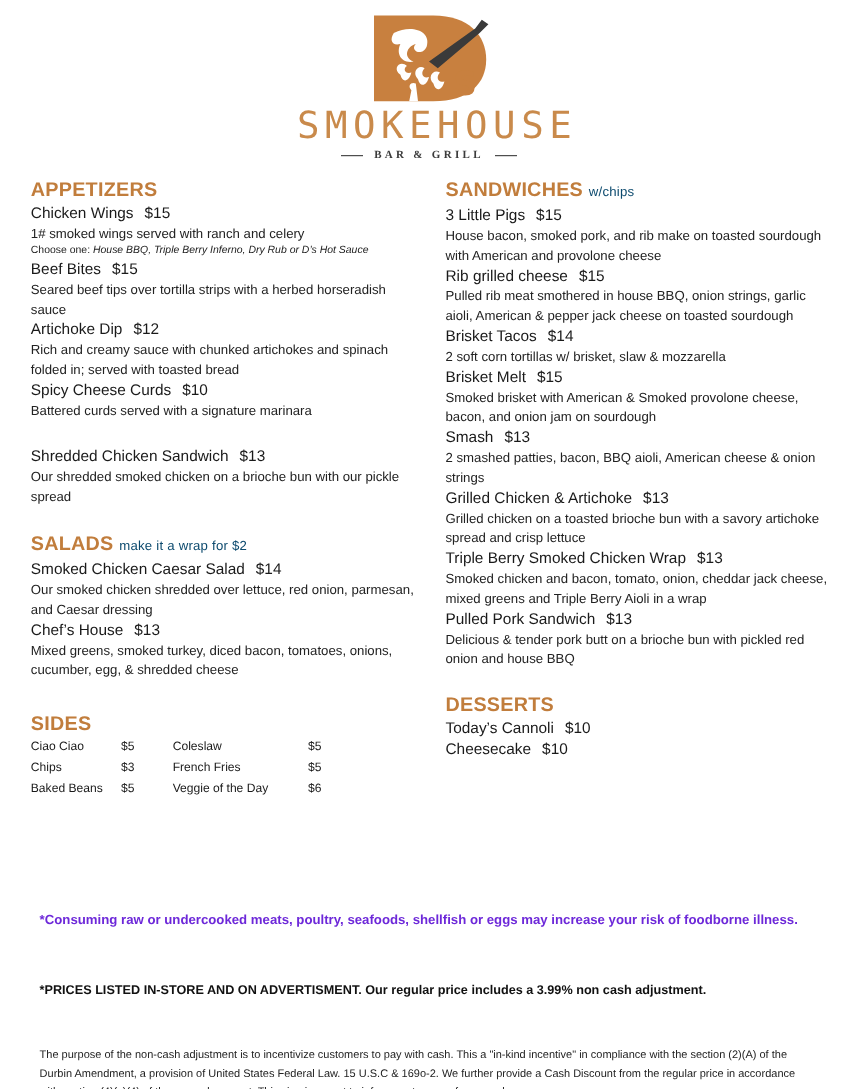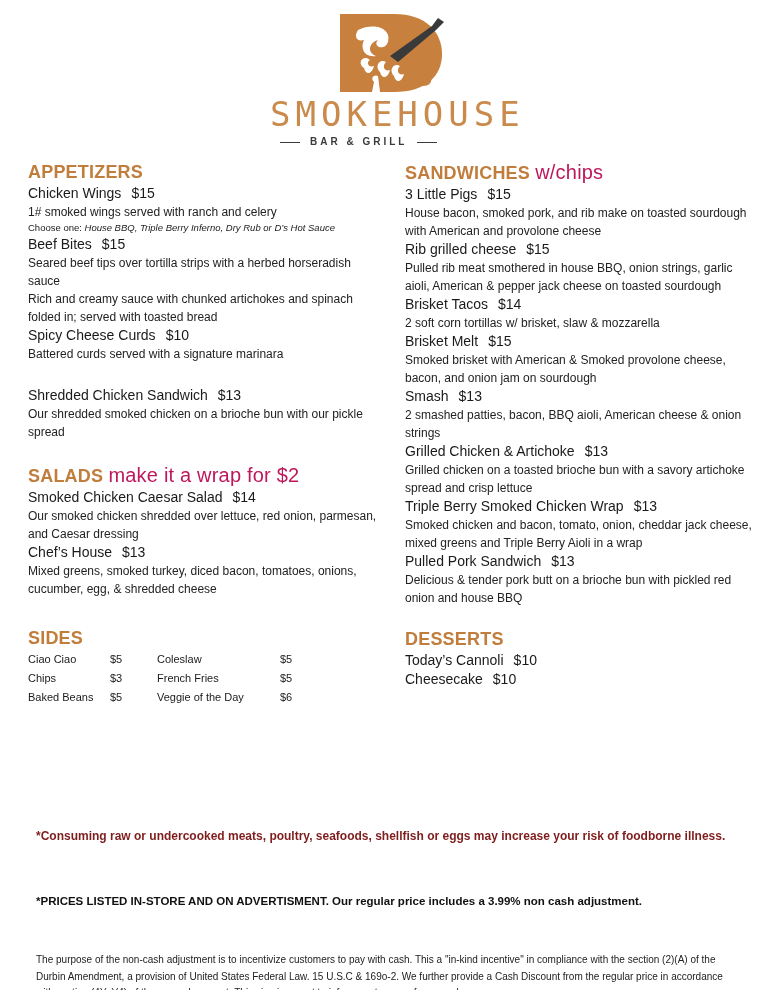--- a/index.html
+++ b/index.html
@@ -5,42 +5,42 @@
   * { margin: 0; padding: 0; box-sizing: border-box; }
   html, body { width: 765px; height: 990px; background: #ffffff; overflow: hidden; }
   body { position: relative; font-family: "Liberation Sans", "DejaVu Sans", sans-serif; color: #1a1a1a; }
 
   
   .logo { position: absolute; left: 270px; top: 8px; width: 240px; height: 140px; }
   .logo-mark { position: absolute; left: 64px; top: 4px; width: 116px; height: 82px; }
   .logo-word { position: absolute; left: 0; top: 88px; width: 240px; text-align: center;
     font-family: "DejaVu Sans Mono", monospace; font-size: 34px; letter-spacing: 5px;
     color: #c98a4b; font-weight: normal; transform: scaleY(1.0); line-height: 36px; }
-  .logo-sub { position: absolute; left: 0; top: 128px; width: 240px; 
-    font-size: 10px; letter-spacing: 3px; font-weight: bold; color: #3b3b3b; }
+  .logo-sub { position: absolute; left: 0; top: 128px; width: 240px; text-align: center;
+    font-size: 10px; letter-spacing: 3px; font-weight: bold; color: #3b3b3b; font-family: Liberation Serif, serif; }
   .logo-sub .dash { display: inline-block; width: 20px; height: 1px; background: #3b3b3b; vertical-align: middle; margin: 0 10px; }
 
   
   .col { position: absolute; top: 160px; }
   .col-left { left: 28px; width: 350px; }
   .col-right { left: 405px; width: 350px; }
 
   .section-title { color: #c17d3c; font-weight: bold; font-size: 18px; line-height: 24px; letter-spacing: 0.2px; }
-  .section-title .sub { font-weight: normal; font-size: 20px; color: #be185d; }
+  .section-title .sub { font-weight: normal; font-size: 12px; color: #0c4a6e; }
 
   .item-name { font-size: 14px; line-height: 19px; color: #1a1a1a; }
   .item-name .price { margin-left: 10px; }
   .item-desc { font-size: 12px; line-height: 18px; color: #222; }
   .choose { font-size: 9.5px; line-height: 14px; color: #222; }
   .choose i { font-style: italic; }
 
   .sides { display: grid; grid-template-columns: 82px 47px 123px 30px; row-gap: 0; }
   .sides span { font-size: 11px; line-height: 19px; }
 
-  .notice1 { position: absolute; left: 36px; top: 828px; width: 700px; font-size: 12px; line-height: 17px; font-weight: bold; color: #7f1d1d; }
+  .notice1 { position: absolute; left: 36px; top: 828px; width: 700px; font-size: 12px; line-height: 17px; font-weight: bold; color: #6d28d9; }
   .notice2 { position: absolute; left: 36px; top: 893px; width: 700px; font-size: 11.5px; line-height: 16px; color: #111; font-weight: bold; }
   .notice3 { position: absolute; left: 36px; top: 908px; width: 700px; font-size: 10px; line-height: 16.5px; color: #222; margin-top: 44px; }
 </style>
 </head>
 <body>
 
 <div class="logo">
   <svg class="logo-mark" viewBox="0 0 116 82">
 
     <path d="M6 2 H60 C92 2 108 20 108 42 C108 64 92 80 60 80 H6 Z" fill="#c8803f"></path>
@@ -69,20 +69,21 @@
     <div class="item-desc">1# smoked wings served with ranch and celery</div>
     <div class="choose"><span>Choose one:</span> <i>House BBQ, Triple Berry Inferno, Dry Rub or D’s Hot Sauce</i></div>
   </div>
 
   <div>
     <div class="item-name"><span>Beef Bites</span><span class="price">$15</span></div>
     <div class="item-desc">Seared beef tips over tortilla strips with a herbed horseradish sauce</div>
   </div>
 
   <div>
+    <div class="item-name"><span>Artichoke Dip</span><span class="price">$12</span></div>
     <div class="item-desc">Rich and creamy sauce with chunked artichokes and spinach folded in; served with toasted bread</div>
   </div>
 
   <div>
     <div class="item-name"><span>Spicy Cheese Curds</span><span class="price">$10</span></div>
     <div class="item-desc">Battered curds served with a signature marinara</div>
   </div>
 
   <div style="height:23px"></div>
 

